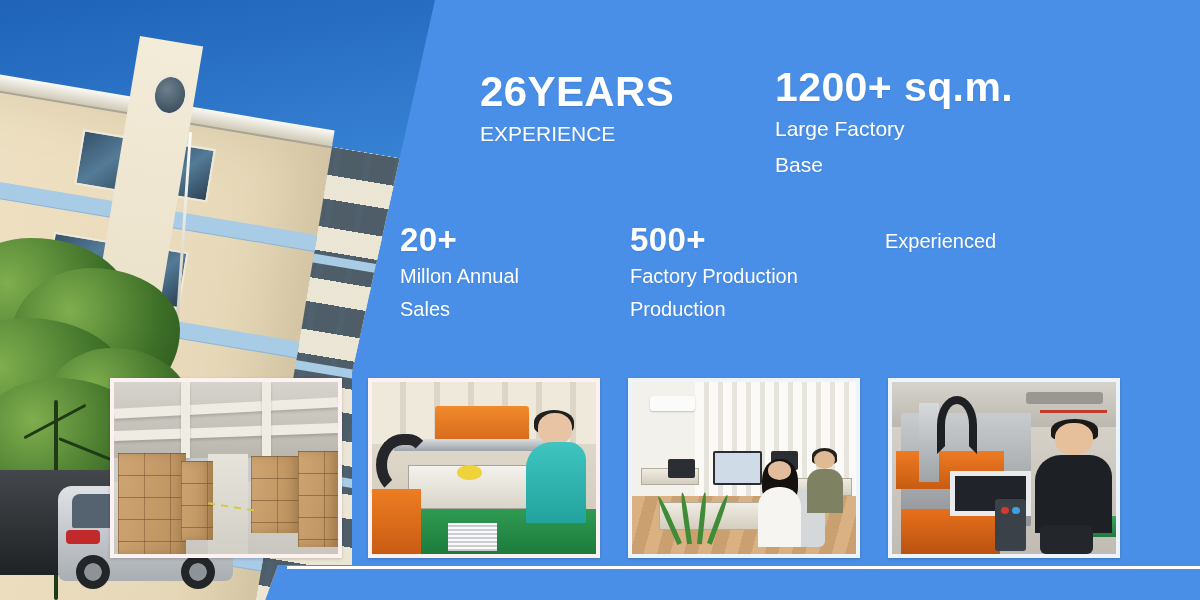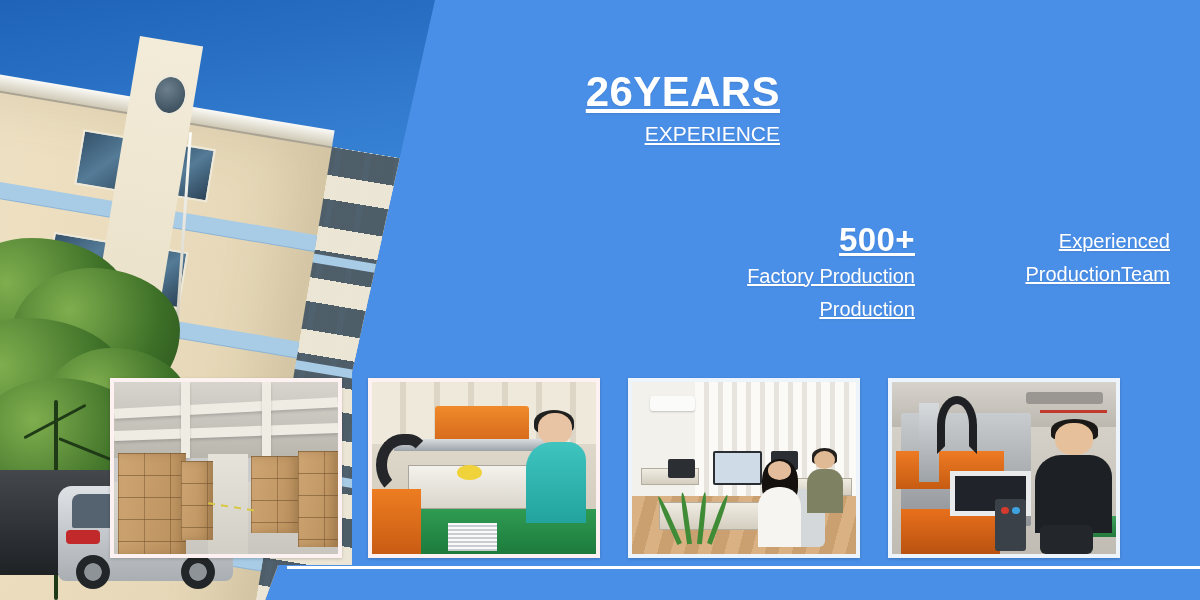--- a/index.html
+++ b/index.html
@@ -185,21 +185,21 @@
 
   
   .white-rule {
     position:absolute;
     left:287px; top:566px; width:913px; height:3px;
     background:#ffffff;
   }
 
   
   .stats { position:absolute; left:380px; top:48px; width:800px; height:320px; }
-  .stat { position:absolute; text-align:right; color:#ffffff;text-decoration:underline; }
+  .stat { position:absolute; text-align:left; color:#ffffff; }
   .stat .num {
     font-weight:bold; line-height:1.05; letter-spacing:.4px;
     text-shadow:0 1px 2px rgba(0,0,0,.10);
     white-space:nowrap;
   }
   .stat .l1, .stat .l2 {
     font-weight:400; line-height:1.5; white-space:nowrap;
     text-shadow:0 1px 2px rgba(0,0,0,.08);
   }
 
@@ -507,31 +507,40 @@
   <div class="blue-panel"></div>
   <div class="white-rule"></div>
 
   <div class="stats">
 
     <div class="stat" id="stat-years">
       <div class="num">26YEARS</div>
       <div class="l2">EXPERIENCE</div>
     </div>
 
-
+    <div class="stat" id="stat-area">
+      <div class="num">1200+ sq.m.</div>
+      <div class="l1">Large Factory</div>
+      <div class="l2">Base</div>
+    </div>
+
+    <div class="stat row2" id="stat-sales">
+      <div class="num">20+</div>
+      <div class="l1">Millon Annual</div>
+      <div class="l2">Sales</div>
+    </div>
 
     <div class="stat row2" id="stat-equip">
       <div class="num">500+</div>
       <div class="l1">Factory Production</div>
       <div class="l2">Production</div>
     </div>
 
     <div class="stat row2" id="stat-team">
       <div class="l1">Experienced</div>
-      <div class="l2">ProductionTeam</div>
     </div>
   </div>
 
   <div class="thumbs">
 
     <div class="thumb" id="thumb-1">
       <div class="inner">
         <div class="wh-ceiling"></div>
         <div class="wh-beam" style="left:0;   top:12%; width:100%; transform:rotate(-3deg);"></div>
         <div class="wh-beam" style="left:0;   top:26%; width:100%; transform:rotate(-2deg);"></div>

